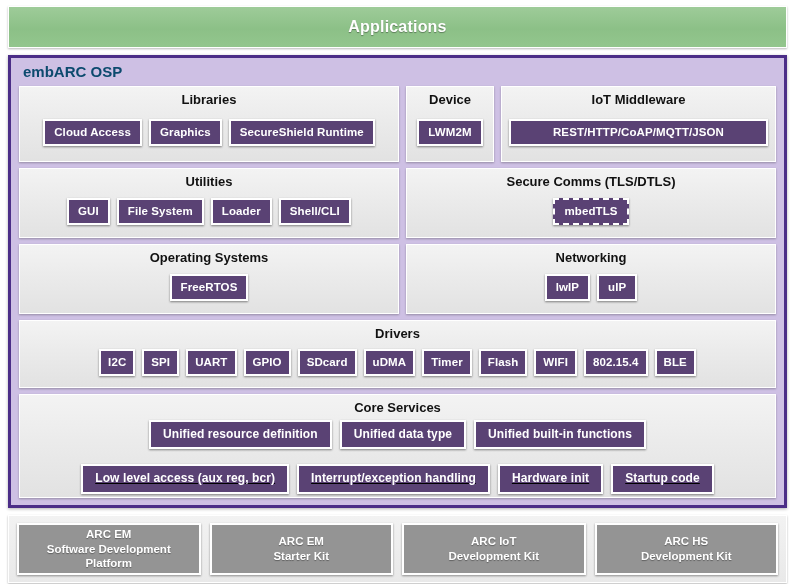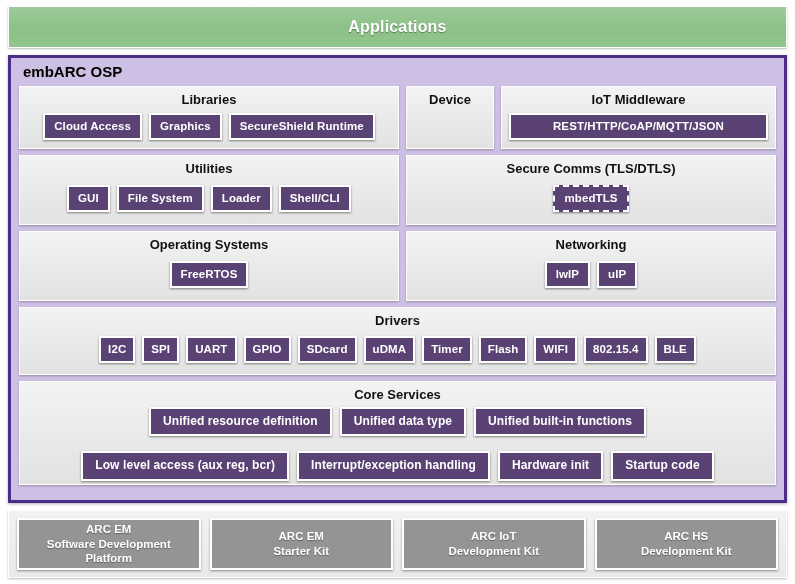--- a/index.html
+++ b/index.html
@@ -52,21 +52,21 @@
     background: #cec0e4;
     box-sizing: border-box;
     padding: 0 8px 7px 8px;
     box-shadow: 0 1px 3px rgba(0,0,0,0.3);
     display: flex;
     flex-direction: column;
   }
   .osp-title {
     font-size: 15px;
     font-weight: bold;
-    color: #000000;
+    color: #0c4a6e;
     padding: 5px 2px 6px 4px;
     flex: 0 0 auto;
   }
   .osp-body {
     flex: 1 1 auto;
     display: flex;
     flex-direction: column;
     gap: 6px;
   }
 
@@ -137,24 +137,24 @@
   .os        { flex: 0 0 380px; }
   .networking{ flex: 1 1 auto; align-items: center; }
 
   .drivers   { flex: 1 1 auto; }
   .drivers .chip { padding: 5px 7px; font-size: 11.5px; }
 
   .core      { flex: 1 1 auto; }
   .core .chips { gap: 8px; }
   .core .chip { padding: 6px 12px; font-size: 12px; }
   .core-row { display: flex; gap: 8px; justify-content: center; width: 100%; margin-bottom: 7px; }
-  .core-row:last-child { margin-bottom: 6px; }
-
-  
-  .row-1 { height: 63px; }
+  .core-row:last-child { margin-bottom: 6px; text-decoration: underline; }
+
+  
+  .row-1 { height: 76px; }
   .row-2 { height: 70px; }
   .row-3 { height: 70px; }
   .row-4 { height: 68px; border-radius: 31px; }
   .row-5 { height: 104px; }
 
   
   .kits-strip {
     flex: 0 0 60px;
     background: linear-gradient(180deg, #f2f2f2 0%, #e9e9e9 100%);
     border: 1px solid #ffffff;
@@ -205,20 +205,23 @@
           <div class="panel-title">Libraries</div>
           <div class="chips">
             <div class="chip">Cloud Access</div>
             <div class="chip">Graphics</div>
             <div class="chip">SecureShield Runtime</div>
           </div>
         </div>
 
         <div class="panel device">
           <div class="panel-title">Device</div>
+          <div class="chips">
+            <div class="chip">LWM2M</div>
+          </div>
         </div>
 
         <div class="panel iot">
           <div class="panel-title">IoT Middleware</div>
           <div class="chips">
             <div class="chip grow">REST/HTTP/CoAP/MQTT/JSON</div>
           </div>
         </div>
 
       </div>

